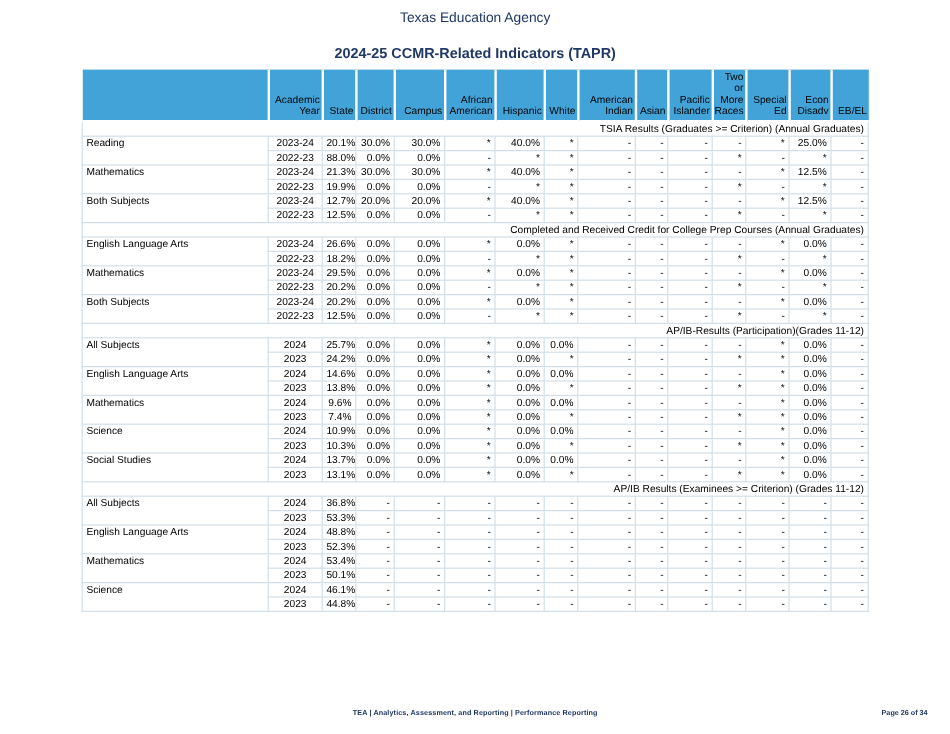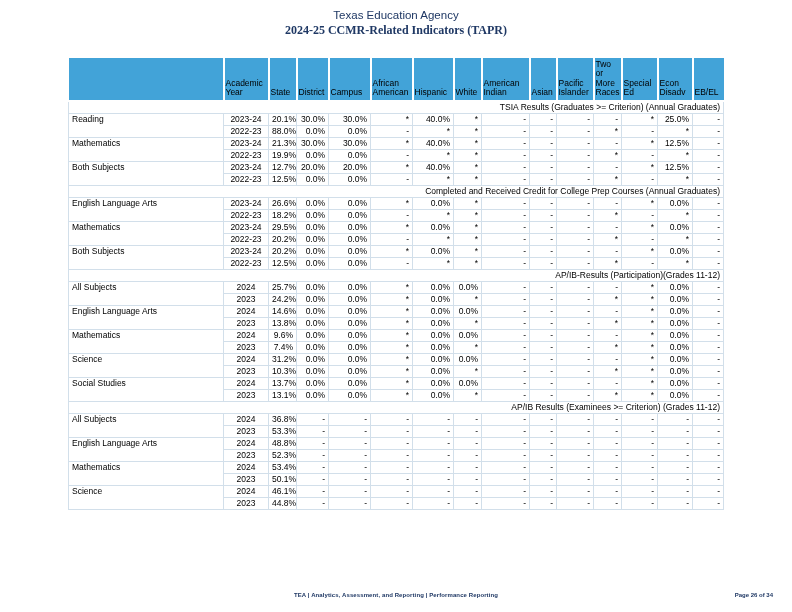--- a/index.html
+++ b/index.html
@@ -11,33 +11,33 @@
   .page{
     position:relative;
     width:792px;height:612px;
     background:#ffffff;
     font-family:"Liberation Sans", sans-serif;
     overflow:hidden;
     border-radius:15px;
   }
   .titles{position:absolute;top:9px;left:0;width:100%;text-align:center;color:var(--navy);}
   .title-agency{font-size:11.5px;line-height:13px;}
-  .title-report{font-size:12px;font-weight:bold;line-height:14px;margin-top:1px;font-family:Liberation Serif, serif;}
+  .title-report{font-size:12px;font-weight:bold;line-height:14px;margin-top:15px;}
   .title-campus{font-size:8.5px;font-weight:bold;line-height:10px;margin-top:3px;}
 
   table.report{
     position:absolute;left:68px;top:58px;width:655px;
     border-collapse:collapse;table-layout:fixed;
     font-size:8.5px;color:#000;
   }
   table.report th{
     background:var(--header-blue);
     border-left:2px solid #fff;
     border-bottom:2px solid #fff;
-    vertical-align:bottom;text-align:left;
+    vertical-align:bottom;text-align:right;
     font-weight:normal;font-size:8.5px;line-height:1.12;
     padding:0 1px 2px 1px;height:40px;color:#000;
   }
   table.report th:first-child{border-left:none;}
   table.report td{
     border:1px solid #d2dfea;
     height:11px;padding:0 3px;
     font-size:8.5px;line-height:11px;
     background:#fff;white-space:nowrap;overflow:hidden;
   }
@@ -410,21 +410,21 @@
           <td class="val">-</td>
           <td class="val">-</td>
           <td class="val">*</td>
           <td class="val">*</td>
           <td class="val">0.0%</td>
           <td class="val">-</td>
         </tr>
         <tr>
           <td rowspan="2" class="lbl">Science</td>
           <td class="yr">2024</td>
-          <td class="val">31.2%</td>
+          <td class="val">10.9%</td>
           <td class="val">0.0%</td>
           <td class="val">0.0%</td>
           <td class="val">*</td>
           <td class="val">0.0%</td>
           <td class="val">0.0%</td>
           <td class="val">-</td>
           <td class="val">-</td>
           <td class="val">-</td>
           <td class="val">-</td>
           <td class="val">*</td>

